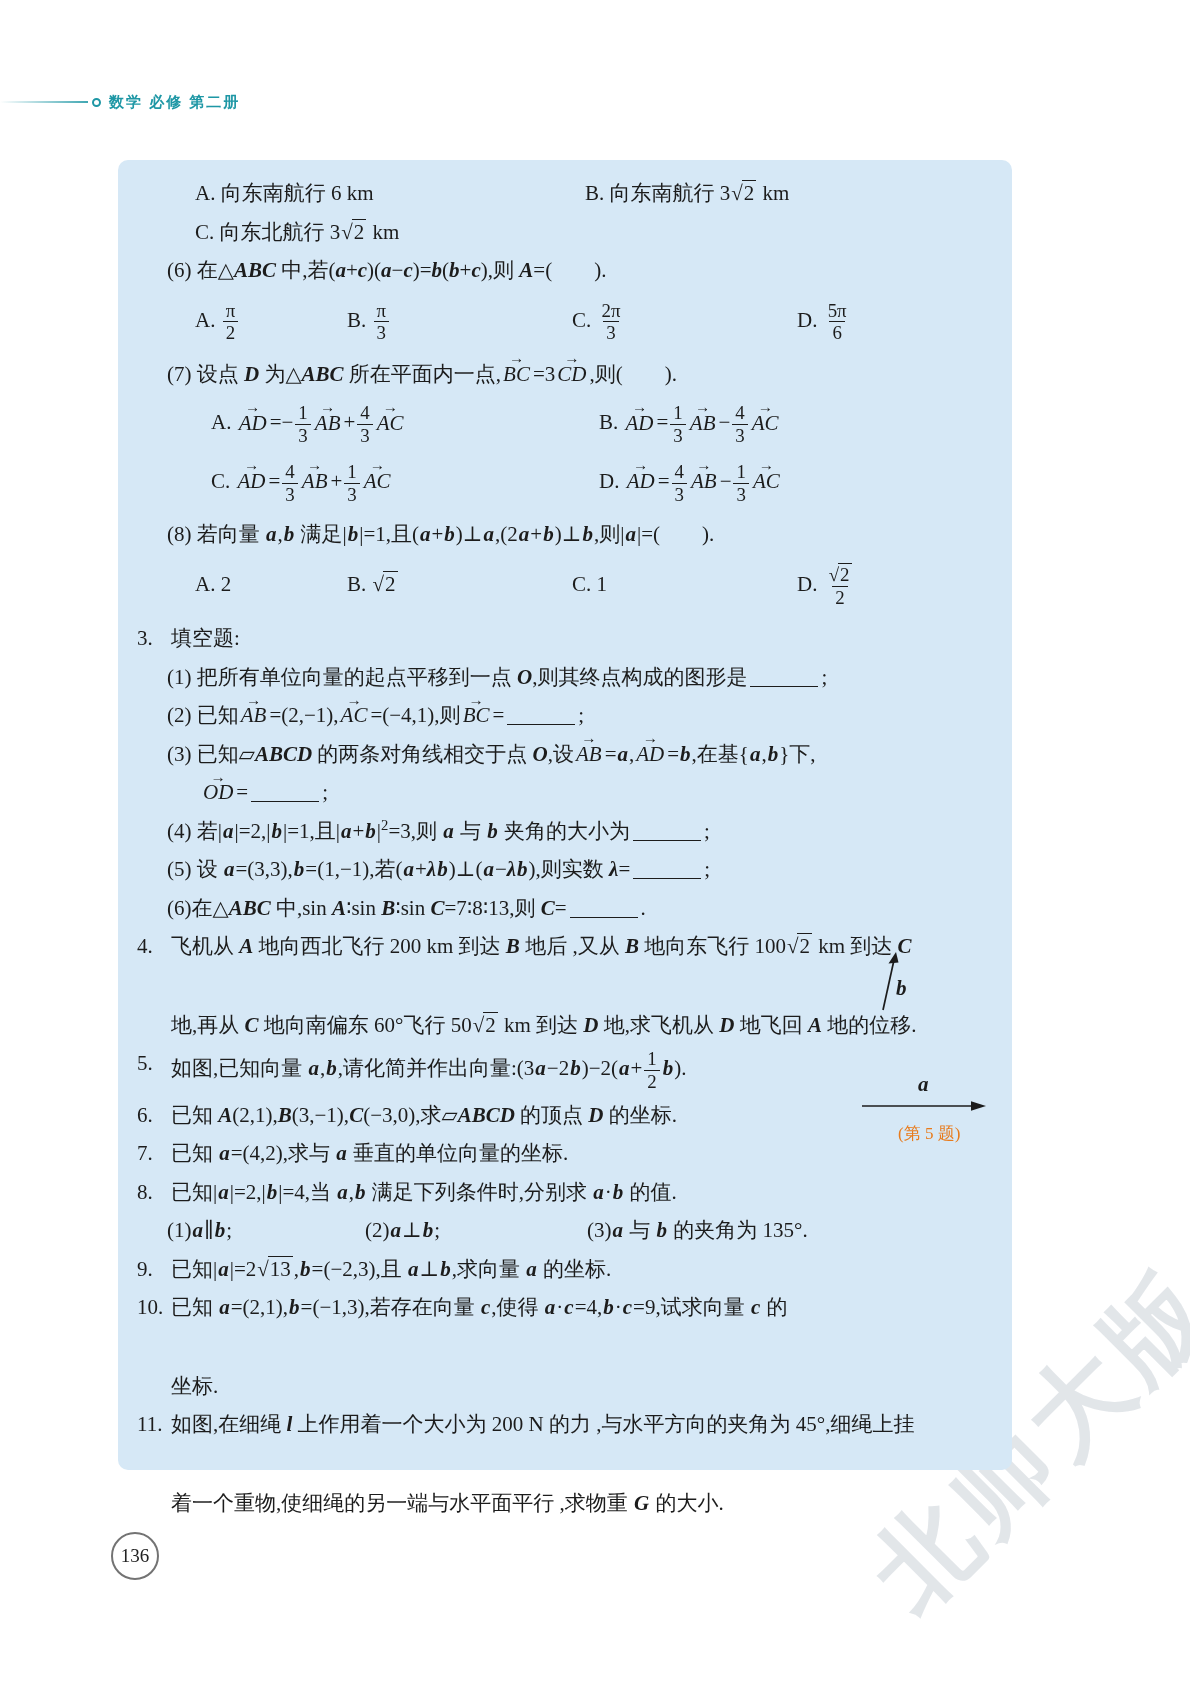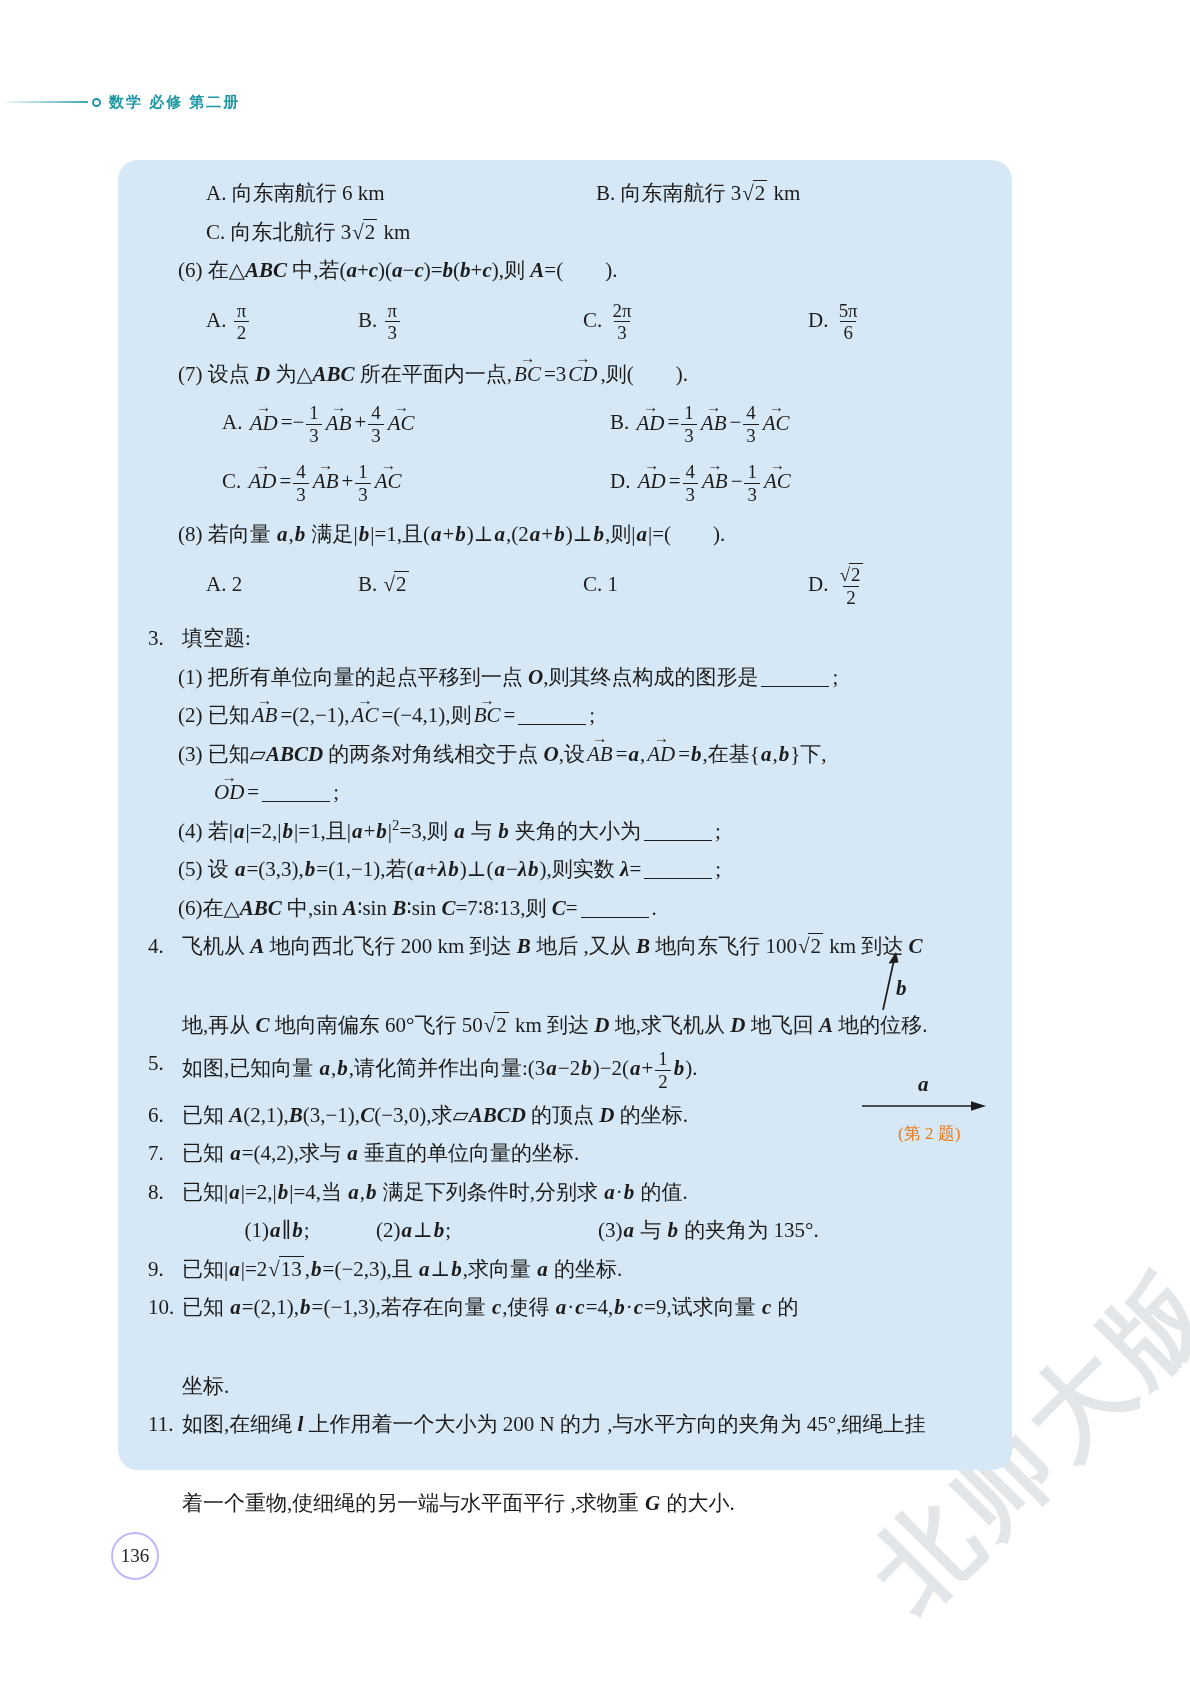--- a/index.html
+++ b/index.html
@@ -30,42 +30,42 @@
     display:flex;align-items:center;justify-content:center;
     transform:rotate(-45deg);
     font-size:100px;font-weight:bold;letter-spacing:8px;
     color:var(--watermark);opacity:.28;z-index:0;pointer-events:none;
     font-family:"Liberation Serif","DejaVu Serif",serif;
   }
 
   
   .panel{
     position:absolute;left:118px;top:160px;width:894px;height:1310px;
-    background:var(--panel_bg);border-radius:20px;z-index:1;
-    padding:18px 38px 20px 30px;
+    background:var(--panel_bg);border-radius:10px;z-index:1;
+    padding:18px 38px 20px 19px;
   }
 
   .line{position:relative;margin-bottom:7px;line-height:1.5;}
   .q,.sub{padding-left:30px;}
   .sub2{padding-left:64px;}
   .cont{padding-left:34px;margin-top:47px;}
   .numline{display:flex;}
   .qnum{flex:none;width:34px;}
   .qtext{flex:1;}
 
   .row2,.row2w,.row4,.row3{display:flex;align-items:baseline;padding-left:58px;}
   .row2 .col:nth-child(1){width:390px;}
   .row2w{margin-top:12px;margin-bottom:14px;}
   .row2w .col:nth-child(1){width:388px;margin-left:16px;}
   .row4{margin-top:13px;margin-bottom:15px;}
   .row4 .col:nth-child(1){width:152px;}
   .row4 .col:nth-child(2){width:225px;}
   .row4 .col:nth-child(3){width:225px;}
   .row3{padding-left:30px;}
-  .row3 .col:nth-child(1){width:198px;text-align:center;}
+  .row3 .col:nth-child(1){width:198px;}
   .row3 .col:nth-child(2){width:222px;}
   .col{flex:none;}
   .col:last-child{flex:1;}
 
   
   .frac{display:inline-flex;flex-direction:column;align-items:center;vertical-align:middle;margin:0 2px;line-height:1.15;}
   .fn{font-size:.9em;padding:0 3px;}
   .fd{font-size:.9em;padding:0 3px;border-top:1.4px solid currentColor;}
   .sqrt{display:inline-block;white-space:nowrap;margin:0 1px;}
   .rs{letter-spacing:-1px;}
@@ -81,21 +81,21 @@
   .fig5{position:absolute;left:740px;top:790px;width:150px;height:200px;z-index:2;}
   .bArrow{position:absolute;left:16px;top:0;}
   .bLab{position:absolute;left:38px;top:26px;font-weight:bold;font-style:italic;}
   .aArrow{position:absolute;left:4px;top:150px;}
   .aLab{position:absolute;left:60px;top:122px;font-weight:bold;font-style:italic;}
   .figCap{position:absolute;left:40px;top:172px;font-size:17px;color:var(--caption_orange);white-space:nowrap;}
 
   
   .pageNum{
     position:absolute;left:111px;top:1532px;width:48px;height:48px;z-index:3;
-    border:2px solid #c4b5fd;border-radius:50%;background:#fff;
+    border:2px solid #737373;border-radius:50%;background:#fff;
     display:flex;align-items:center;justify-content:center;
     font-size:19px;color:#222;
   }
 </style>
 </head>
 <body>
 
 <div class="pageRoot">
 
   <header class="hdr">
@@ -237,21 +237,21 @@
       <svg class="bArrow" width="36" height="64" viewBox="0 0 36 64">
         <line x1="9" y1="60" x2="20" y2="10" stroke="#1c1c1c" stroke-width="1.7"></line>
         <polygon points="22,2 14.5,13.5 24.5,12.5" fill="#1c1c1c"></polygon>
       </svg>
       <span class="bLab">b</span>
       <svg class="aArrow" width="124" height="12" viewBox="0 0 124 12">
         <line x1="0" y1="6" x2="112" y2="6" stroke="#1c1c1c" stroke-width="1.7"></line>
         <polygon points="124,6 109,1.2 109,10.8" fill="#1c1c1c"></polygon>
       </svg>
       <span class="aLab">a</span>
-      <span class="figCap">(第 2 题)</span>
+      <span class="figCap">(第 5 题)</span>
     </div>
   </main>
 
   <div class="pageNum">
     <span>136</span>
   </div>
 
 </div>
 
 </body></html>

